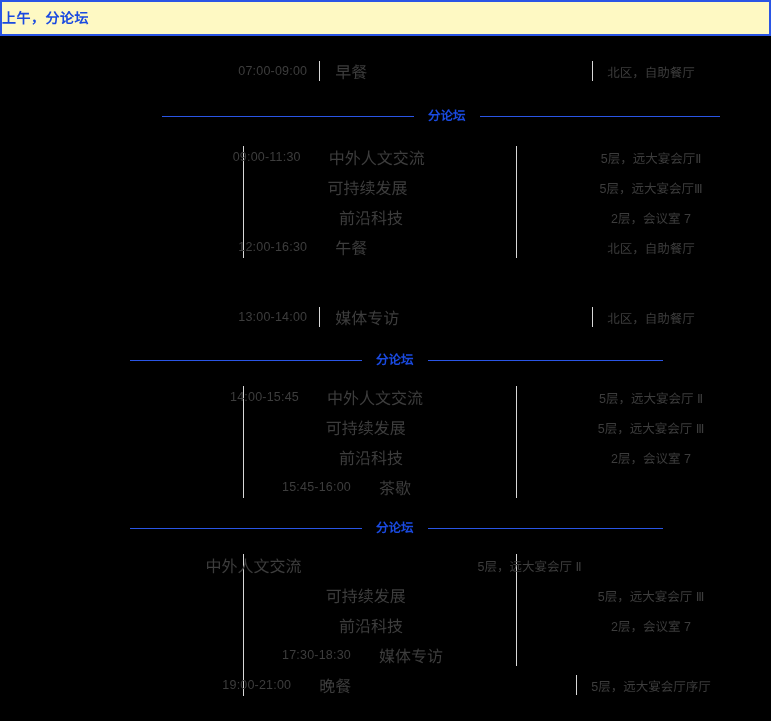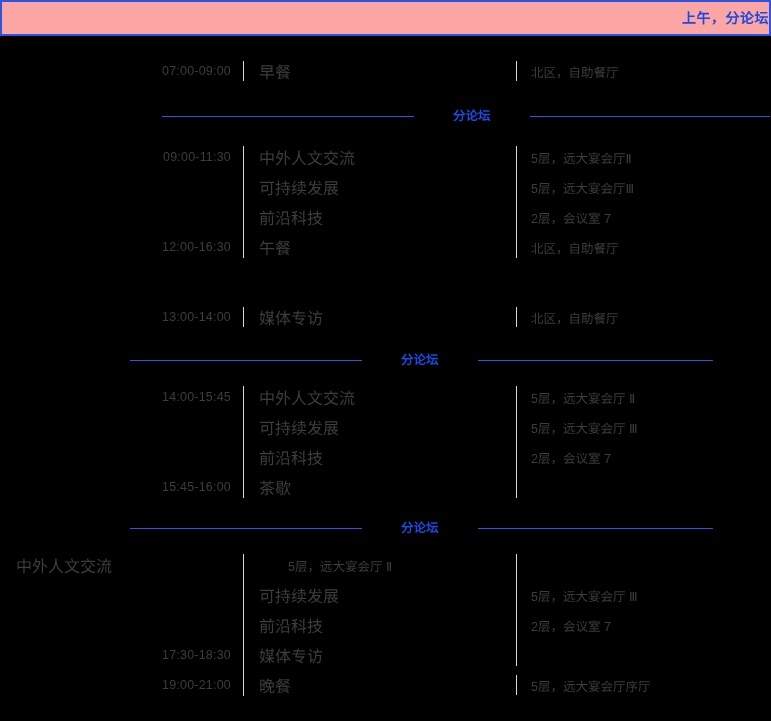--- a/index.html
+++ b/index.html
@@ -19,41 +19,42 @@
   .page {
     position: relative;
     width: 771px;
     height: 721px;
     background: #000000;
   }
 
   
   .section-header {
     box-sizing: border-box;
-    background: #fca5a5;
+    background: #fef9c3;
     border: 2px solid #2a55e5;
     height: 36px;
     display: flex;
     align-items: center;
-    justify-content: flex-end;
+    justify-content: flex-start;
   }
   .section-header-title {
     color: #1a4ae0;
     font-size: 14px;
     font-weight: bold;
     letter-spacing: 0.5px;
     line-height: 1;
   }
 
   
   .agenda-row {
     position: relative;
     display: flex;
     align-items: center;
     height: 30px;
+    justify-content: center;
   }
   .col-time {
     box-sizing: border-box;
     width: 243px;
     padding-right: 12px;
     text-align: right;
     font-size: 12.5px;
     color: #3d3d3d;
     white-space: nowrap;
     letter-spacing: 0.2px;
@@ -113,21 +114,20 @@
     background: #d8d8d8;
   }
   .group .vline-left  { left: 243px; }
   .group .vline-right { left: 516px; }
 
   
   .divider {
     display: flex;
     align-items: center;
     height: 28px;
-    gap: 25px;
   }
   .divider .rule {
     height: 1px;
     background: #2a55e5;
   }
   .divider .dlabel {
     color: #1a4ae0;
     font-size: 12.5px;
     font-weight: bold;
     white-space: nowrap;

